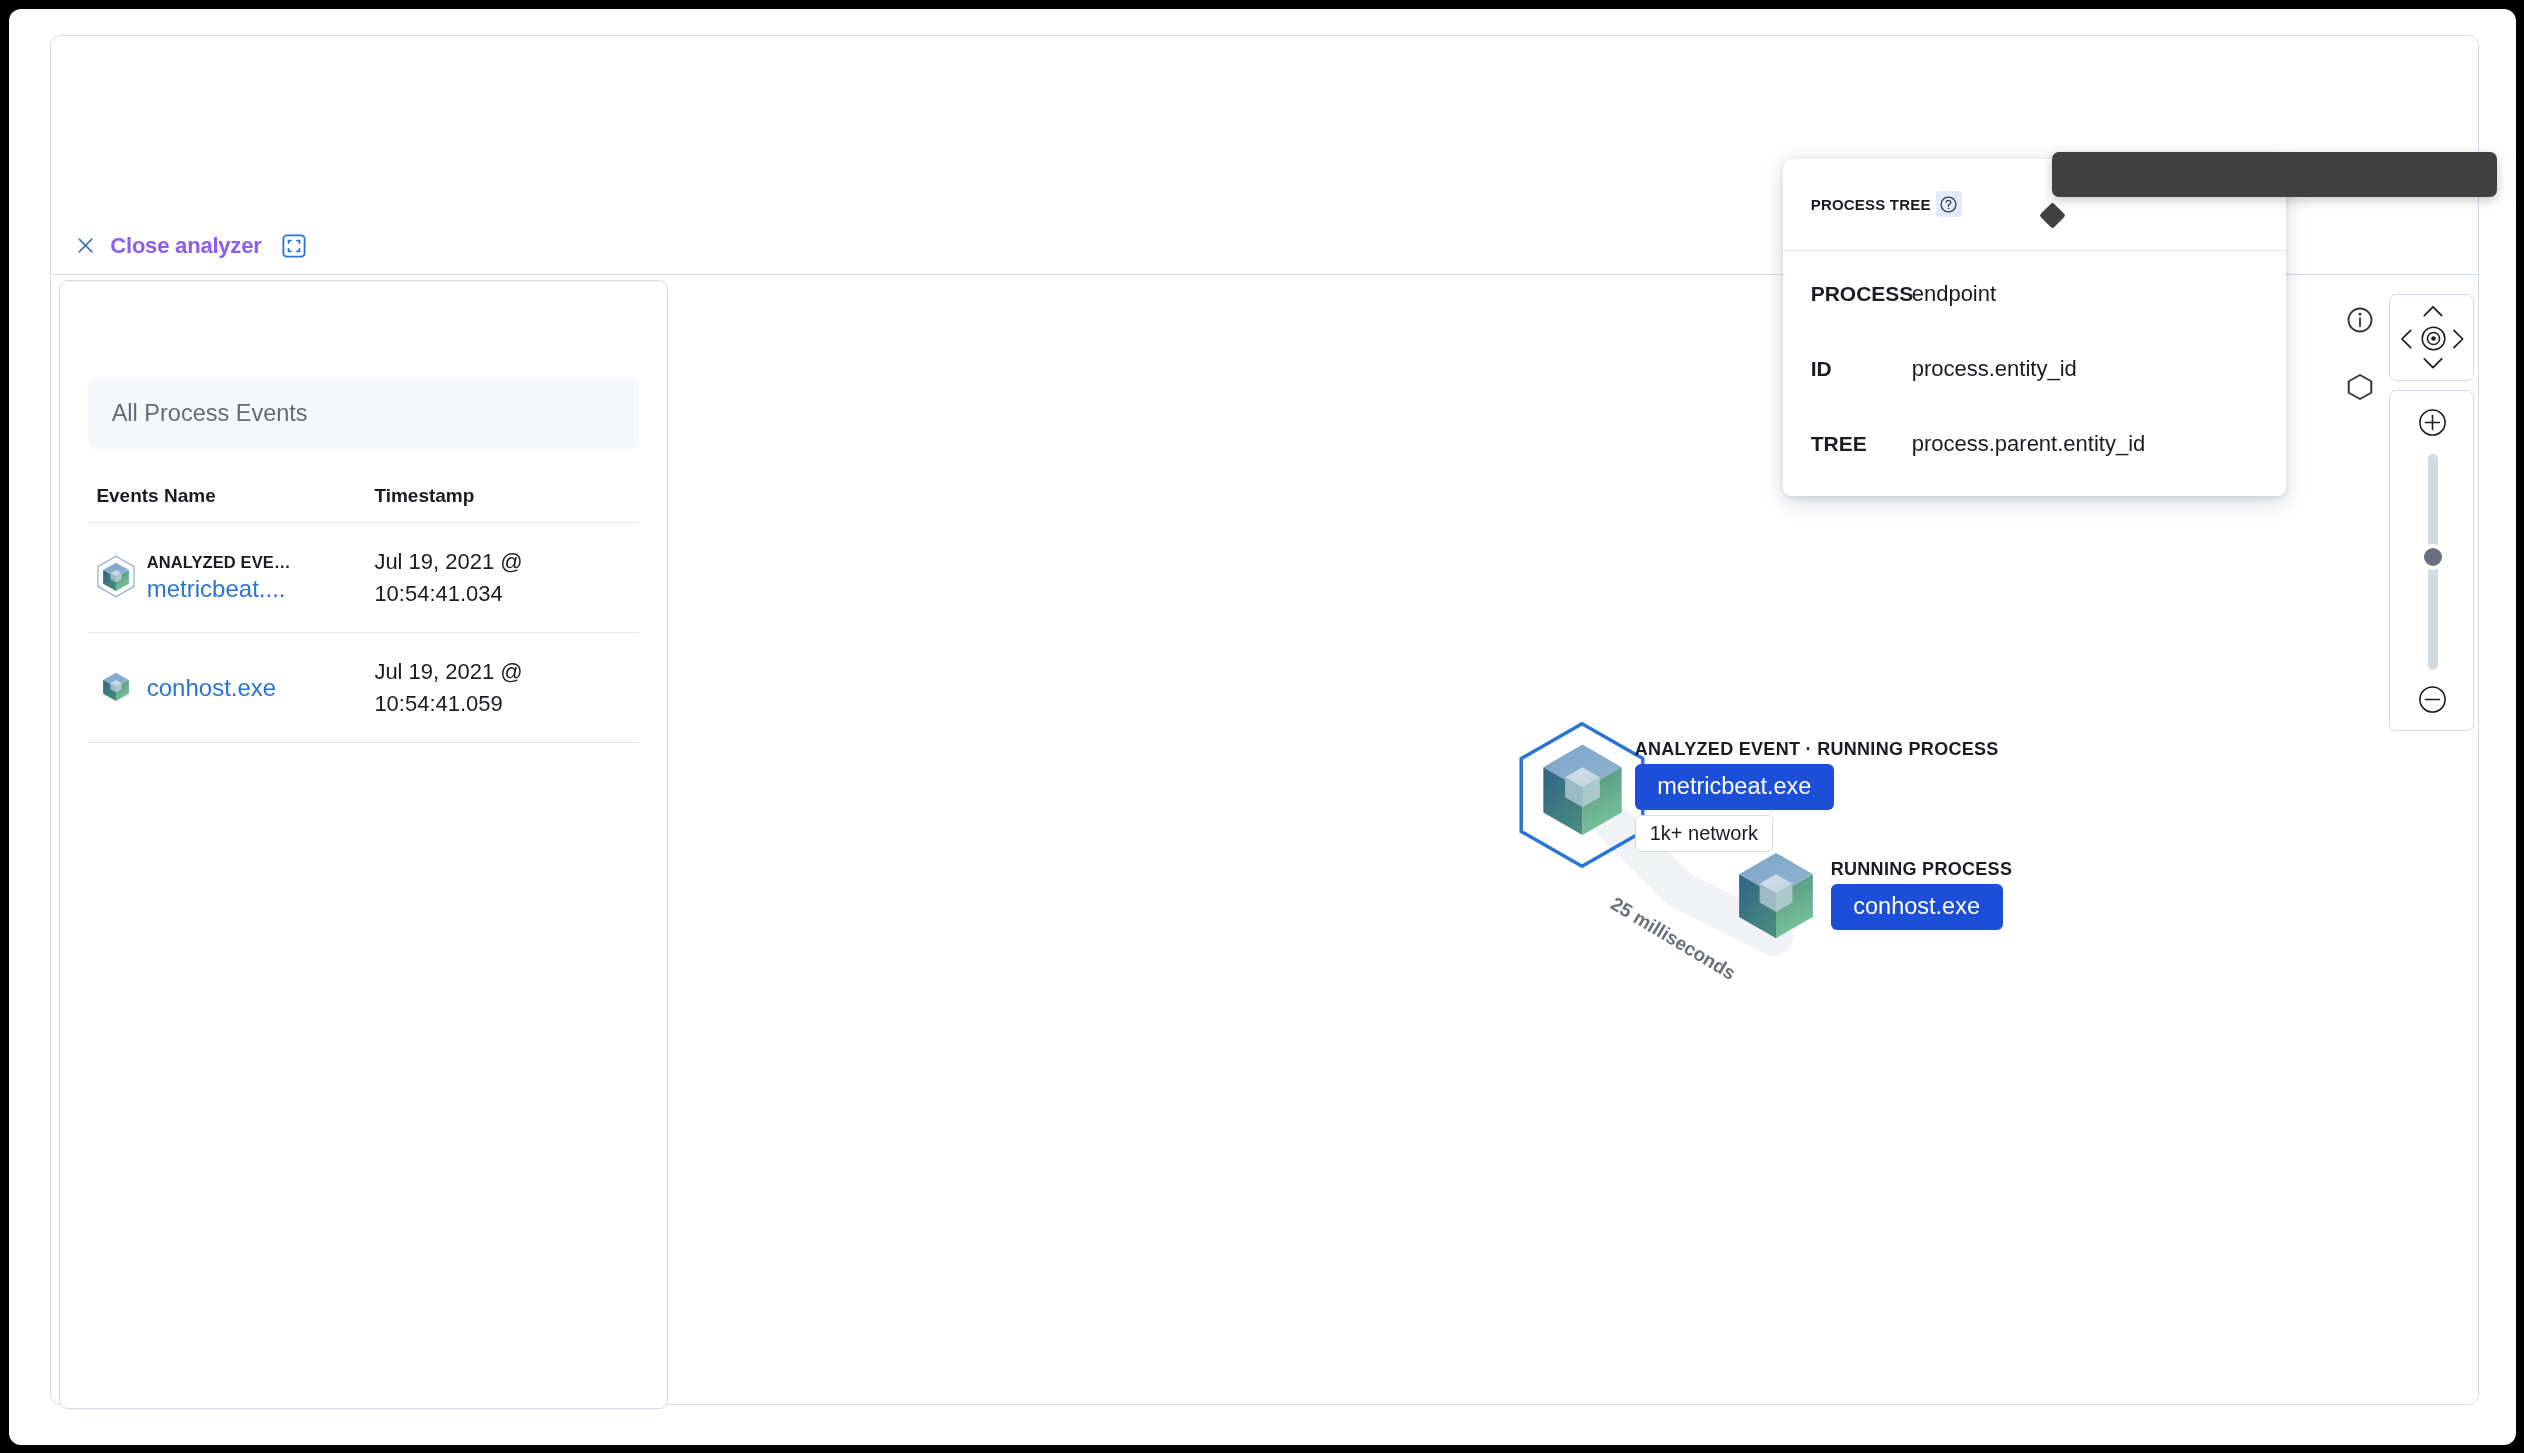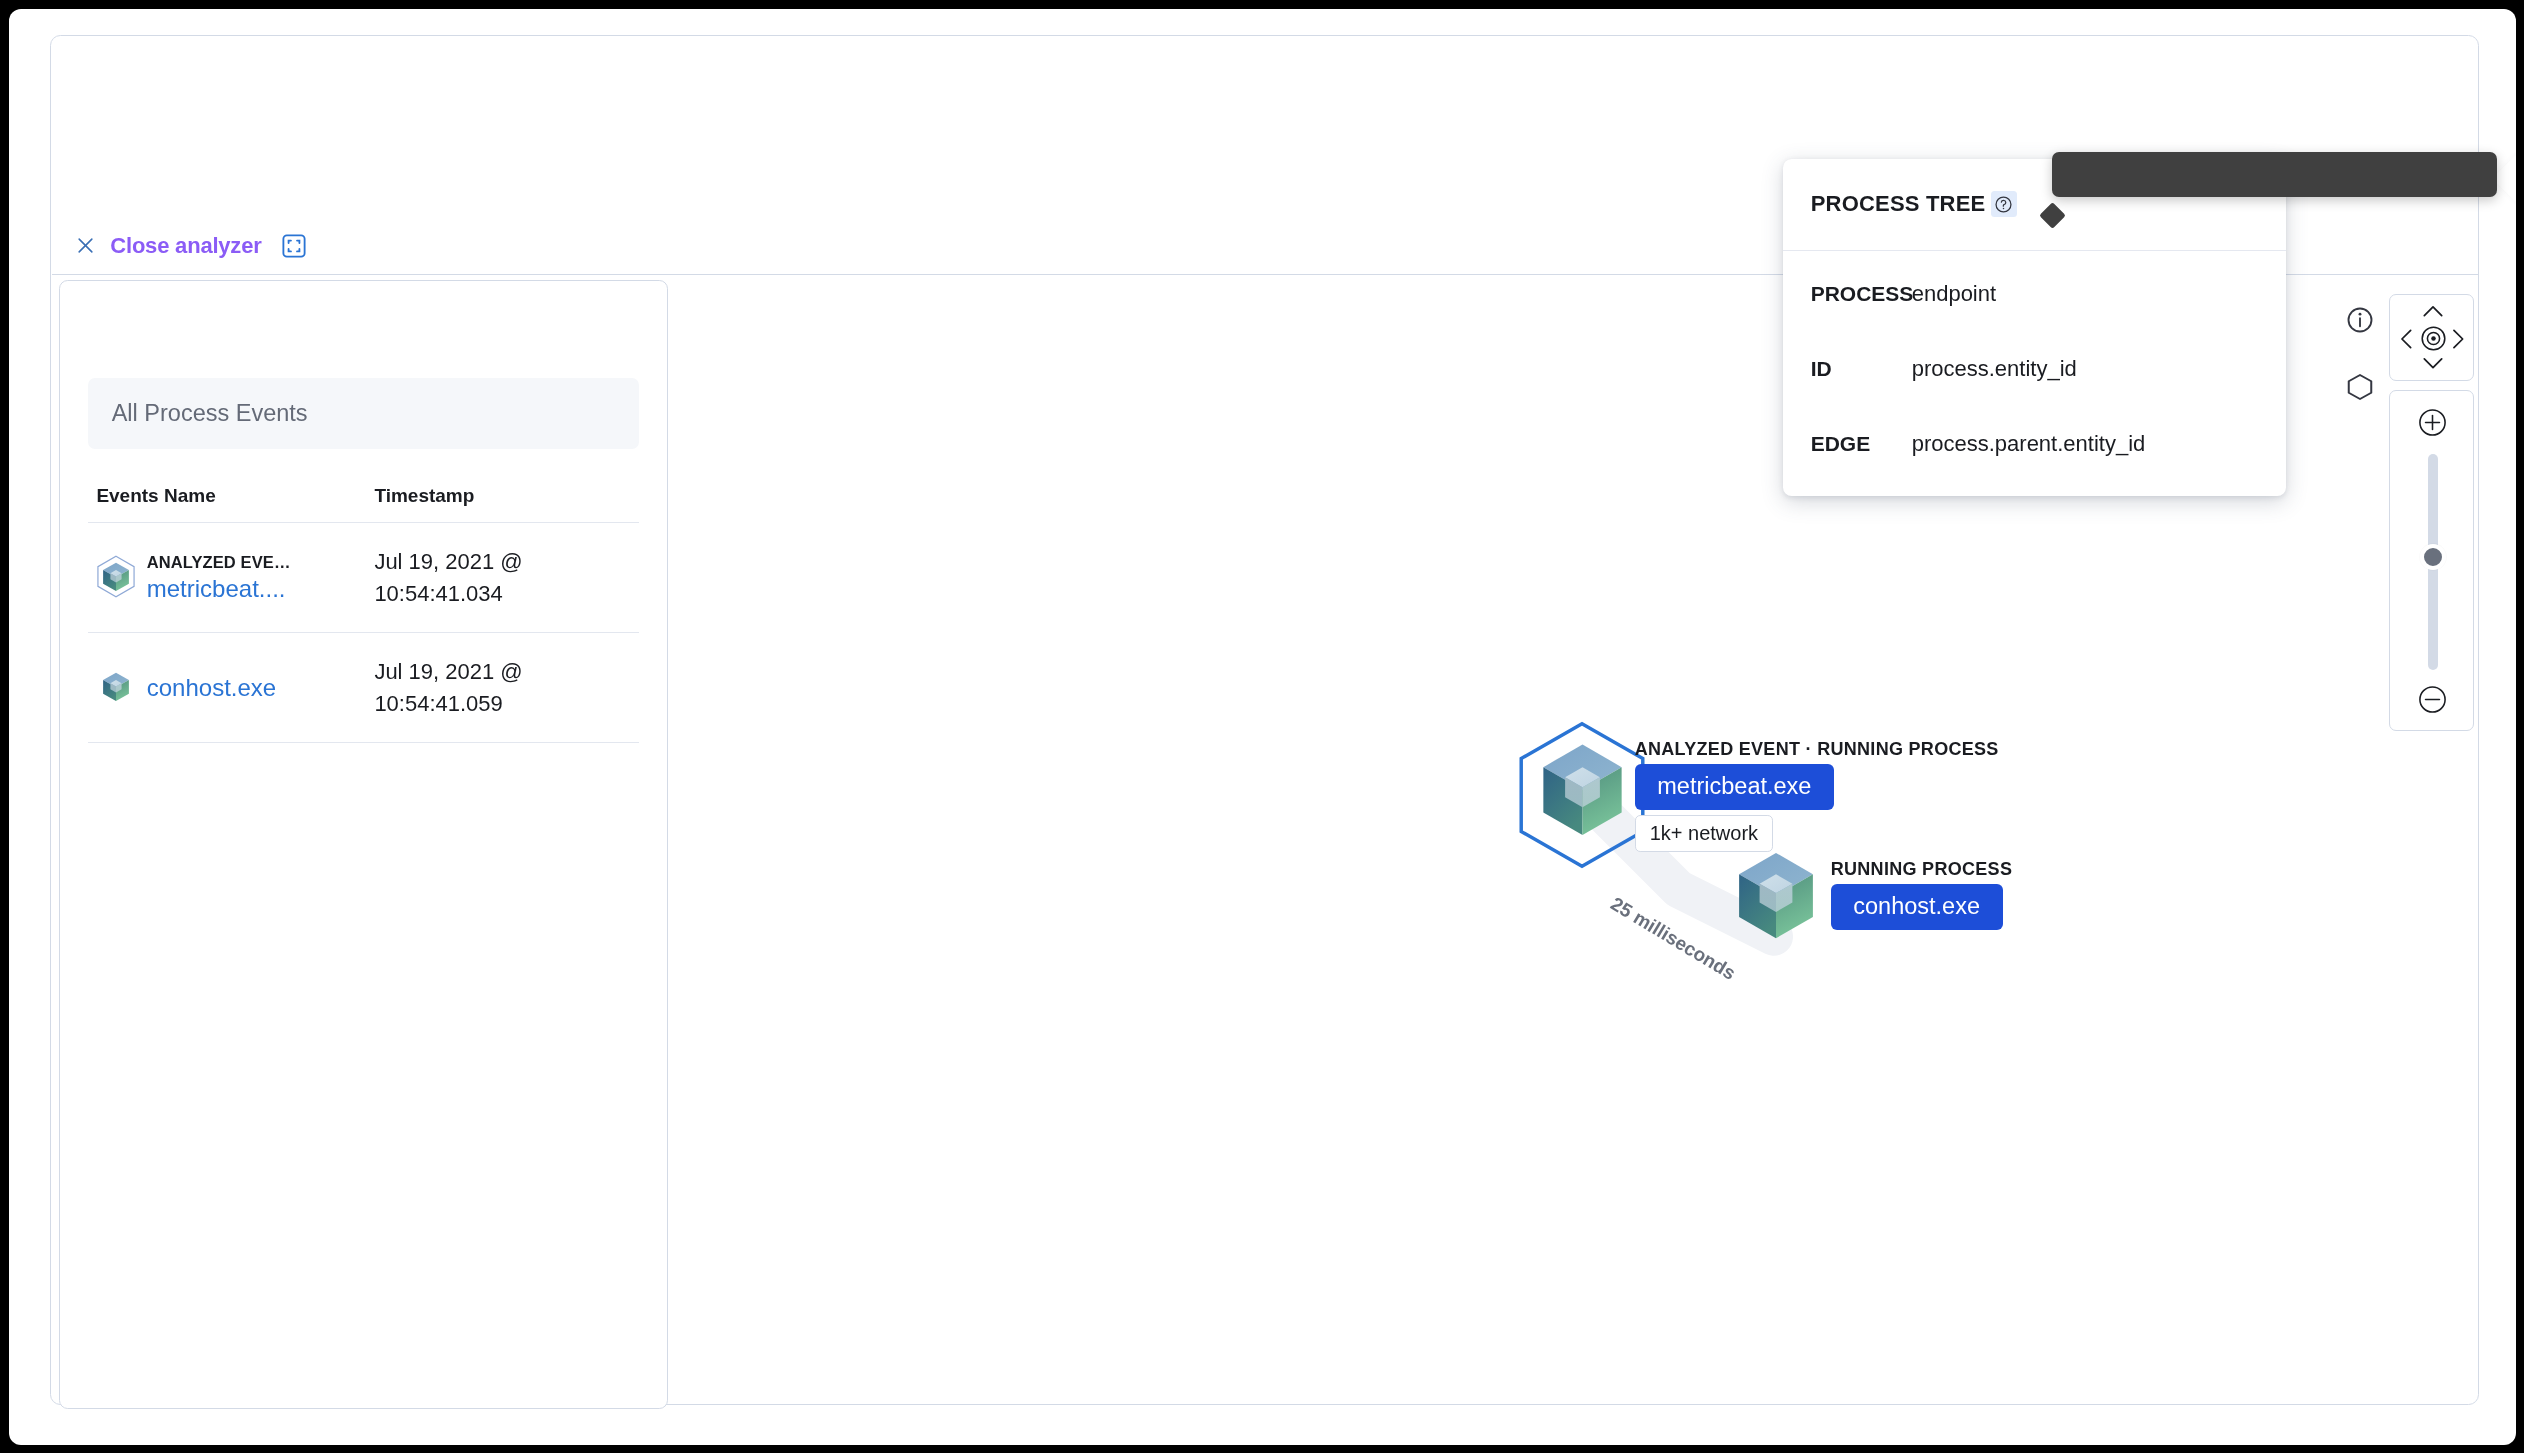--- a/index.html
+++ b/index.html
@@ -248,21 +248,21 @@
     z-index: 29;
   }
   #popover-head {
     position: absolute; left: 0; top: 0;
     width: 100%; height: 92px;
     display: flex; align-items: center;
     padding-left: 28px;
     border-bottom: 1.7px solid #e5e8f0;
   }
   #popover-title {
-    font-size: 22px; font-weight: 700; color: #1a1c21;
+    font-size: 15px; font-weight: 700; color: #1a1c21;
     letter-spacing: 0.2px;
   }
   #popover-help-icon {
     margin-left: 5.2px;
     width: 26px; height: 26px;
     background: #e1ebfb;
     border-radius: 3.5px;
     display: flex; align-items: center; justify-content: center;
     cursor: pointer;
   }
@@ -511,21 +511,21 @@
     <div id="popover-rows">
       <div class="popover-row">
         <span class="popover-key">PROCESS</span>
         <span class="popover-val">endpoint</span>
       </div>
       <div class="popover-row">
         <span class="popover-key">ID</span>
         <span class="popover-val">process.entity_id</span>
       </div>
       <div class="popover-row">
-        <span class="popover-key">EDGE</span>
+        <span class="popover-key">TREE</span>
         <span class="popover-val">process.parent.entity_id</span>
       </div>
     </div>
   </div>
 
   <div id="tooltip">
     <div id="tooltip-arrow"></div>
   </div>
 
 </div>

